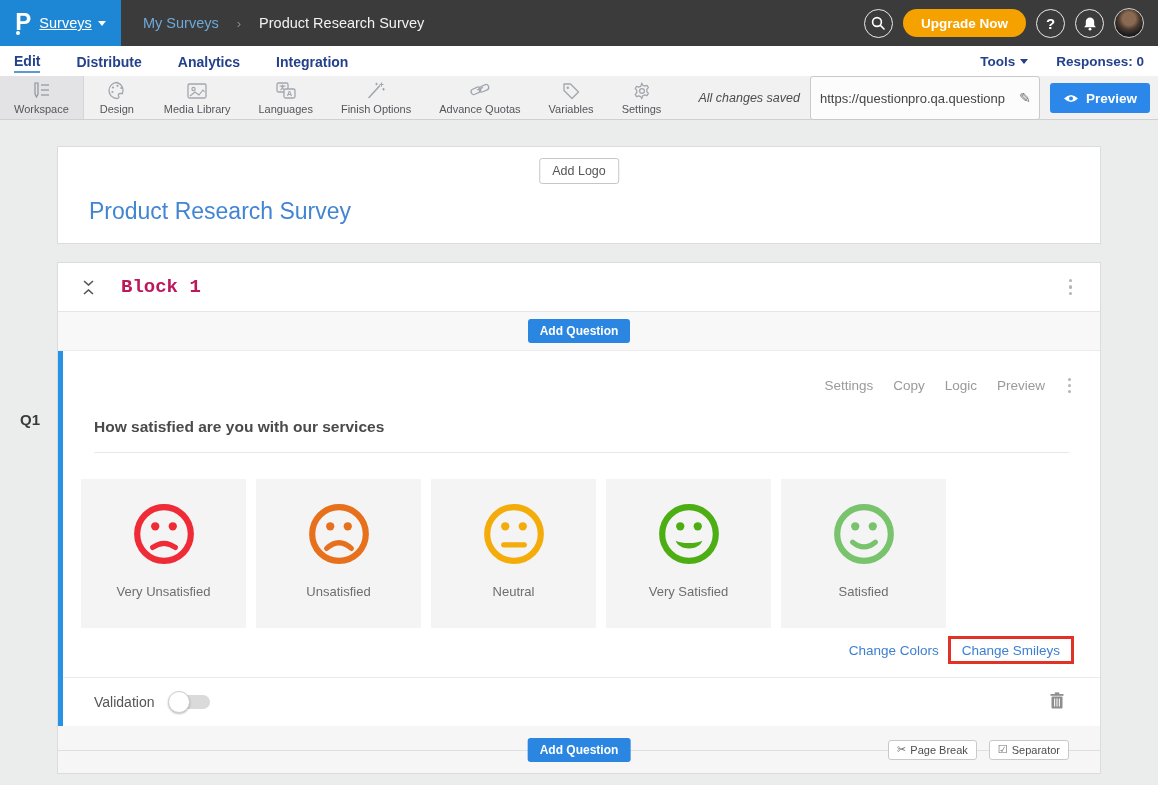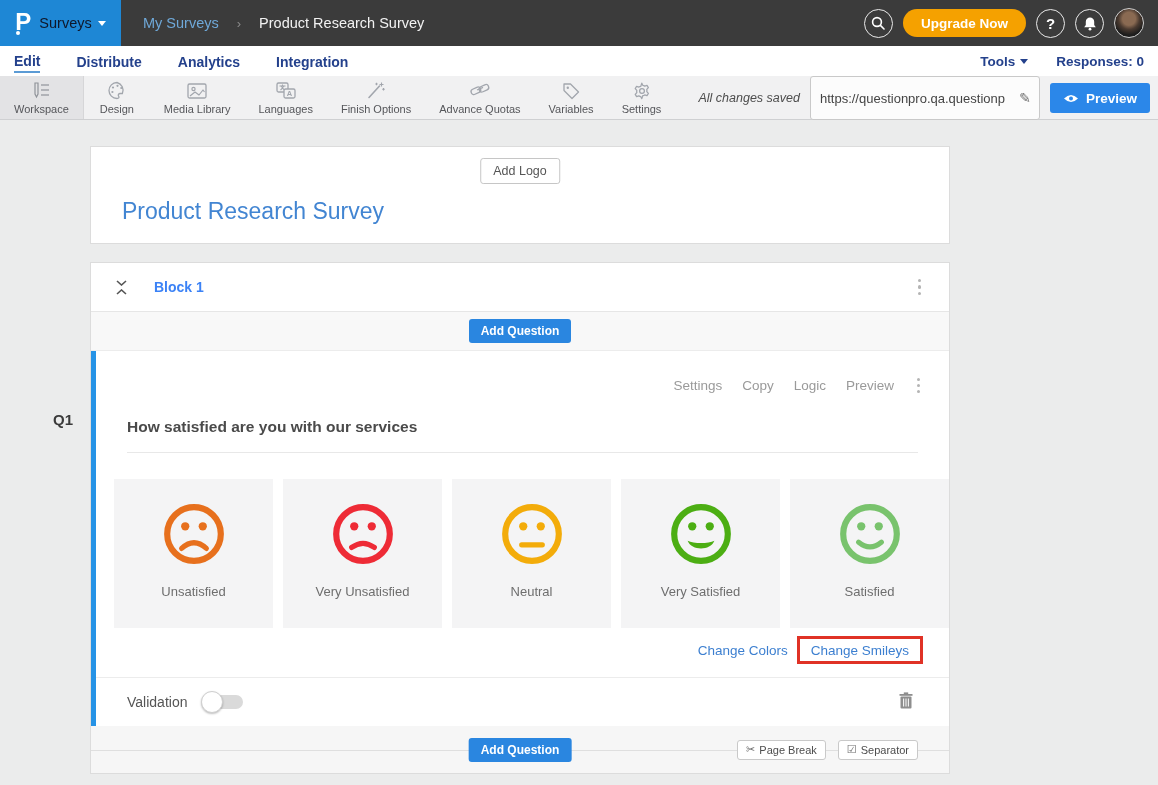--- a/index.html
+++ b/index.html
@@ -7,21 +7,21 @@
   body {
     font-family:"Liberation Sans","DejaVu Sans",sans-serif;
     background:#ebecec; color:#333; overflow:hidden; position:relative;
   }
 
   
   .topbar { height:46px; background:#3b3b3b; display:flex; align-items:center; position:relative; }
   .logo-section { width:121px; height:46px; background:#1e87d5; display:flex; align-items:center; justify-content:center; gap:8px; cursor:pointer; }
   .logo-p { color:#fff; font-size:24px; font-weight:bold; line-height:1; position:relative; top:-1px; }
   .logo-p .dot { position:absolute; left:1px; bottom:-1px; width:4px; height:4px; background:#fff; border-radius:50%; }
-  .product-menu { color:#0f172a; font-size:14.5px; display:flex; align-items:center; gap:6px; }
+  .product-menu { color:#ffffff; font-size:14.5px; display:flex; align-items:center; gap:6px;text-decoration:underline; }
   .caret { width:0; height:0; border-left:4px solid transparent; border-right:4px solid transparent; border-top:5px solid #fff; display:inline-block; }
   .breadcrumb { display:flex; align-items:center; gap:18px; margin-left:22px; font-size:14.5px; }
   .crumb-parent { color:#6fa8d8; cursor:pointer; }
   .crumb-sep { color:#8a8a8a; font-size:13px; }
   .crumb-current { color:#f2f2f2; }
   .topbar-right { position:absolute; right:14px; top:0; height:46px; display:flex; align-items:center; gap:10px; }
   .circle-btn { width:29px; height:29px; border:1.5px solid #e9e9e9; border-radius:50%; display:flex; align-items:center; justify-content:center; color:#fff; cursor:pointer; background:transparent; }
   .circle-btn svg { display:block; }
   .help-btn { font-size:15px; font-weight:bold; color:#fff; }
   .upgrade-btn { background:#f5a100; color:#fff; border:none; border-radius:15px; height:28px; padding:0 18px; font-size:13.5px; font-weight:bold; font-family:inherit; cursor:pointer; }
@@ -44,29 +44,29 @@
   .tool-item .t-label { font-size:11px; color:#55565a; white-space:nowrap; }
   .toolbar-right { position:absolute; right:8px; top:0; height:44px; display:flex; align-items:center; gap:10px; }
   .saved-status { font-style:italic; font-size:12.5px; color:#4d4d4d; }
   .url-box { width:230px; height:44px; background:#fcfcfc; border:1px solid #c9c9c9; border-radius:3px; display:flex; align-items:center; overflow:hidden; }
   .url-box input { flex:1; border:none; outline:none; background:transparent; font-family:inherit; font-size:13px; color:#444; padding:0 4px 0 9px; }
   .pencil-icon { padding:0 8px; color:#6f6f6f; font-size:14px; cursor:pointer; }
   .preview-btn { height:30px; background:#2b87e9; color:#fff; border:none; border-radius:3px; padding:0 13px; font-size:13.5px; font-weight:bold; font-family:inherit; display:flex; align-items:center; gap:7px; cursor:pointer; }
 
   
   .content { position:relative; padding-top:26px; }
-  .card { width:860px; margin-left:90px; background:#fff; border:1px solid #dcdcdc; }
+  .card { width:1044px; margin-left:57px; background:#fff; border:1px solid #dcdcdc; }
   .header-card { height:98px; position:relative; }
   .add-logo-btn { position:absolute; left:50%; transform:translateX(-50%); top:11px; background:#fff; border:1px solid #c6c6c6; border-radius:3px; padding:5px 12px; font-size:12.5px; color:#555; font-family:inherit; cursor:pointer; }
   .survey-title { position:absolute; left:31px; bottom:18px; font-size:23px; color:#4285d2; font-weight:normal; cursor:text; }
 
   .block-card { margin-top:18px; position:relative; }
   .block-header { height:49px; display:flex; align-items:center; padding:0 22px 0 25px; border-bottom:1px solid #e6e6e6; position:relative; }
   .collapse-icon { display:flex; flex-direction:column; gap:3px; cursor:pointer; color:#555; }
-  .block-title { font-size:14px; color:#3b82f6; font-weight:bold; margin-left:27px; }
+  .block-title { font-size:19px; color:#be185d; font-weight:bold; margin-left:27px;font-family:Liberation Mono, monospace; }
   .kebab { position:absolute; right:24px; display:flex; flex-direction:column; gap:3px; cursor:pointer; padding:4px; }
   .kebab i { width:3.5px; height:3.5px; border-radius:50%; background:#b4b4b4; }
   .addq-strip { height:39px; background:#f8f8f8; display:flex; align-items:center; justify-content:center; border-bottom:1px solid #ececec; }
   .addq-btn { background:#2a86e0; color:#fff; border:none; border-radius:3px; height:24px; padding:0 12px; font-size:12px; font-weight:bold; font-family:inherit; cursor:pointer; }
 
   .question-section { position:relative; border-left:5px solid #2693e6; background:#fff; padding-bottom:0; }
   .q-id { position:absolute; left:-43px; top:60px; font-size:15px; font-weight:bold; color:#3a3a3a; }
   .q-actions { display:flex; justify-content:flex-end; align-items:center; gap:20px; padding:24px 26px 0 0; }
   .q-action { font-size:13.5px; color:#9a9a9a; cursor:pointer; }
   .q-actions .kebab2 { display:flex; flex-direction:column; gap:3px; cursor:pointer; padding:3px; }
@@ -291,35 +291,35 @@
             <i></i>
           </span>
       </div>
 
       <div class="q-text">How satisfied are you with our services</div>
       <div class="q-divider"></div>
 
       <div class="smiley-row">
         <div class="smiley-tile">
           <svg width="66" height="66" viewBox="0 0 64 64">
+            <circle class="stroke" cx="32" cy="32" r="26" fill="none" stroke-width="6" stroke="#ee2b36"></circle>
+            <circle class="fill" cx="23.5" cy="24.5" r="4" fill="#ee2b36"></circle>
+              <circle class="fill" cx="40.5" cy="24.5" r="4" fill="#ee2b36"></circle>
+            <path class="stroke" d="M21 45 Q32 37 43 45" fill="none" stroke-width="5" stroke-linecap="round" stroke="#ee2b36"></path>
+          </svg>
+          <span class="smiley-label">Very Unsatisfied</span>
+        </div>
+        <div class="smiley-tile">
+          <svg width="66" height="66" viewBox="0 0 64 64">
             <circle class="stroke" cx="32" cy="32" r="26" fill="none" stroke-width="6" stroke="#e7701d"></circle>
             <circle class="fill" cx="23.5" cy="24.5" r="4" fill="#e7701d"></circle>
               <circle class="fill" cx="40.5" cy="24.5" r="4" fill="#e7701d"></circle>
             <path class="stroke" d="M20 46 Q32 35 44 46" fill="none" stroke-width="5" stroke-linecap="round" stroke="#e7701d"></path>
           </svg>
           <span class="smiley-label">Unsatisfied</span>
-        </div>
-        <div class="smiley-tile">
-          <svg width="66" height="66" viewBox="0 0 64 64">
-            <circle class="stroke" cx="32" cy="32" r="26" fill="none" stroke-width="6" stroke="#ee2b36"></circle>
-            <circle class="fill" cx="23.5" cy="24.5" r="4" fill="#ee2b36"></circle>
-              <circle class="fill" cx="40.5" cy="24.5" r="4" fill="#ee2b36"></circle>
-            <path class="stroke" d="M21 45 Q32 37 43 45" fill="none" stroke-width="5" stroke-linecap="round" stroke="#ee2b36"></path>
-          </svg>
-          <span class="smiley-label">Very Unsatisfied</span>
         </div>
         <div class="smiley-tile">
           <svg width="66" height="66" viewBox="0 0 64 64">
             <circle class="stroke" cx="32" cy="32" r="26" fill="none" stroke-width="6" stroke="#f3ac0a"></circle>
             <circle class="fill" cx="23.5" cy="24.5" r="4" fill="#f3ac0a"></circle>
               <circle class="fill" cx="40.5" cy="24.5" r="4" fill="#f3ac0a"></circle>
             <line class="stroke" x1="22" y1="42.5" x2="42" y2="42.5" stroke-width="5" stroke-linecap="round" stroke="#f3ac0a"></line>
           </svg>
           <span class="smiley-label">Neutral</span>
         </div>

